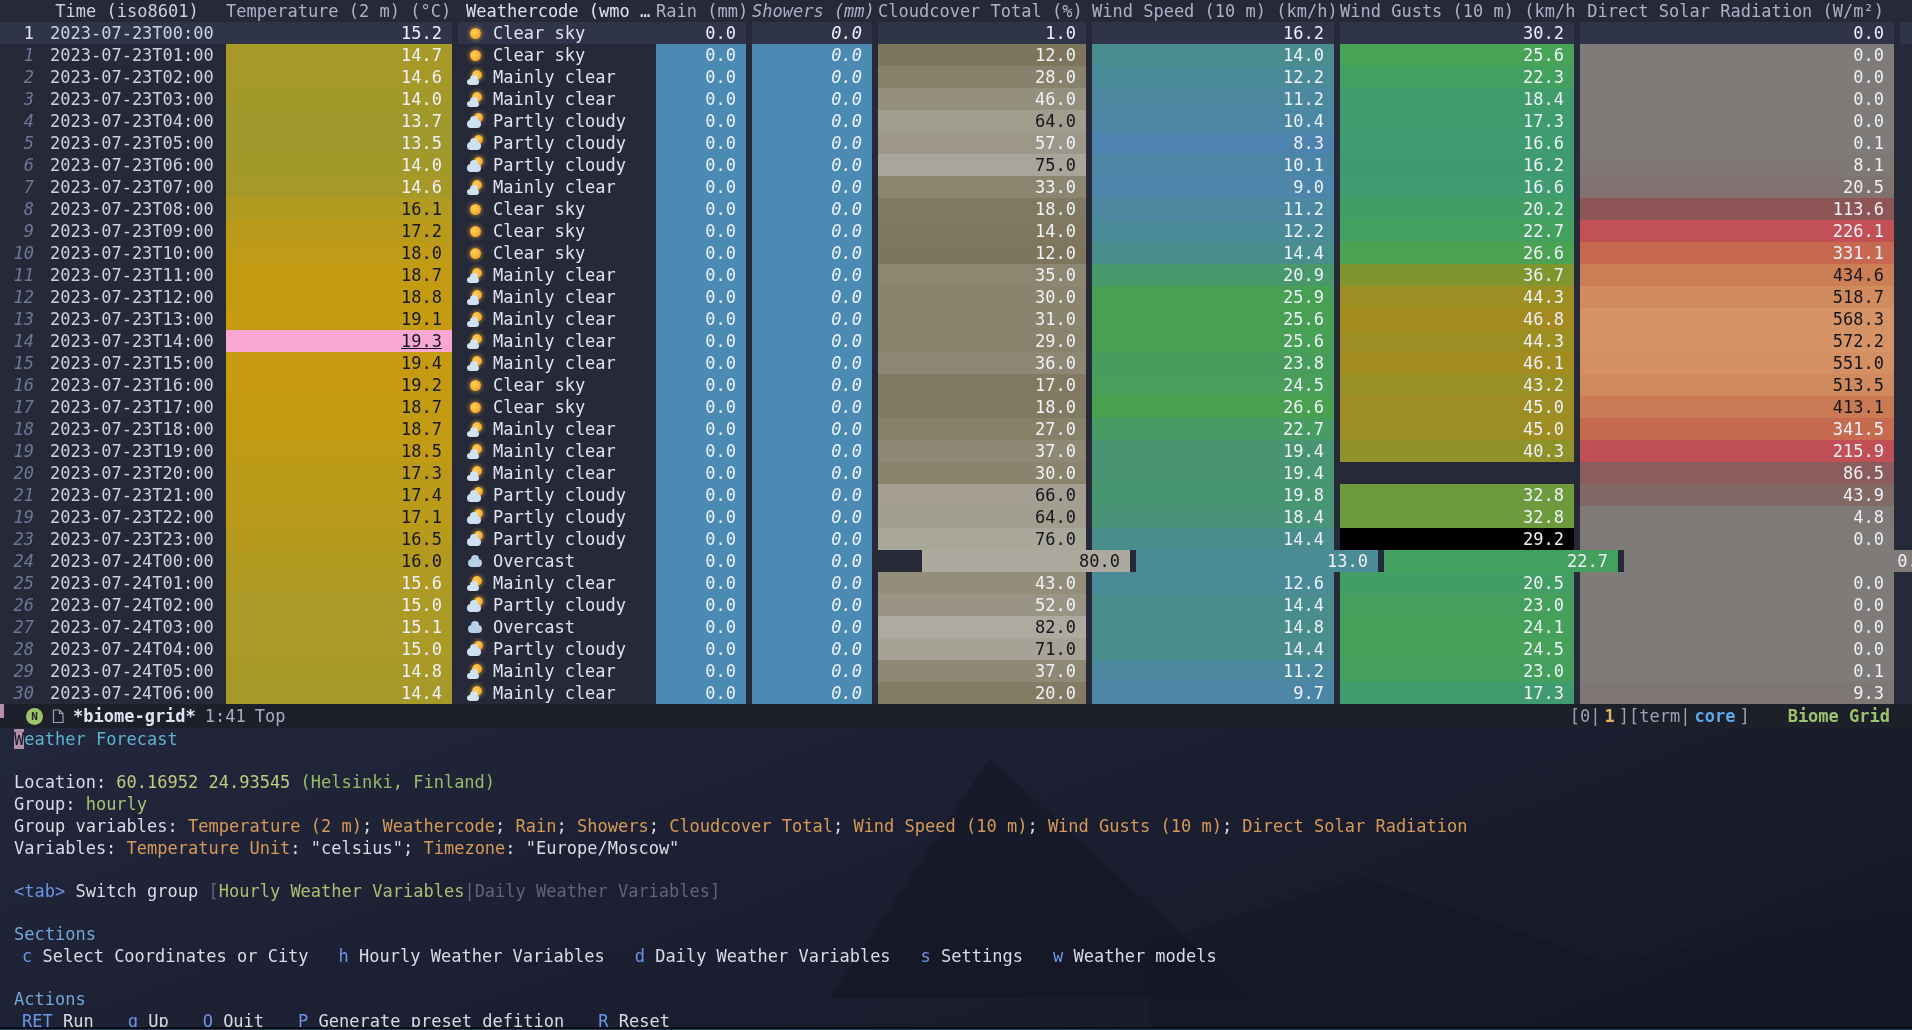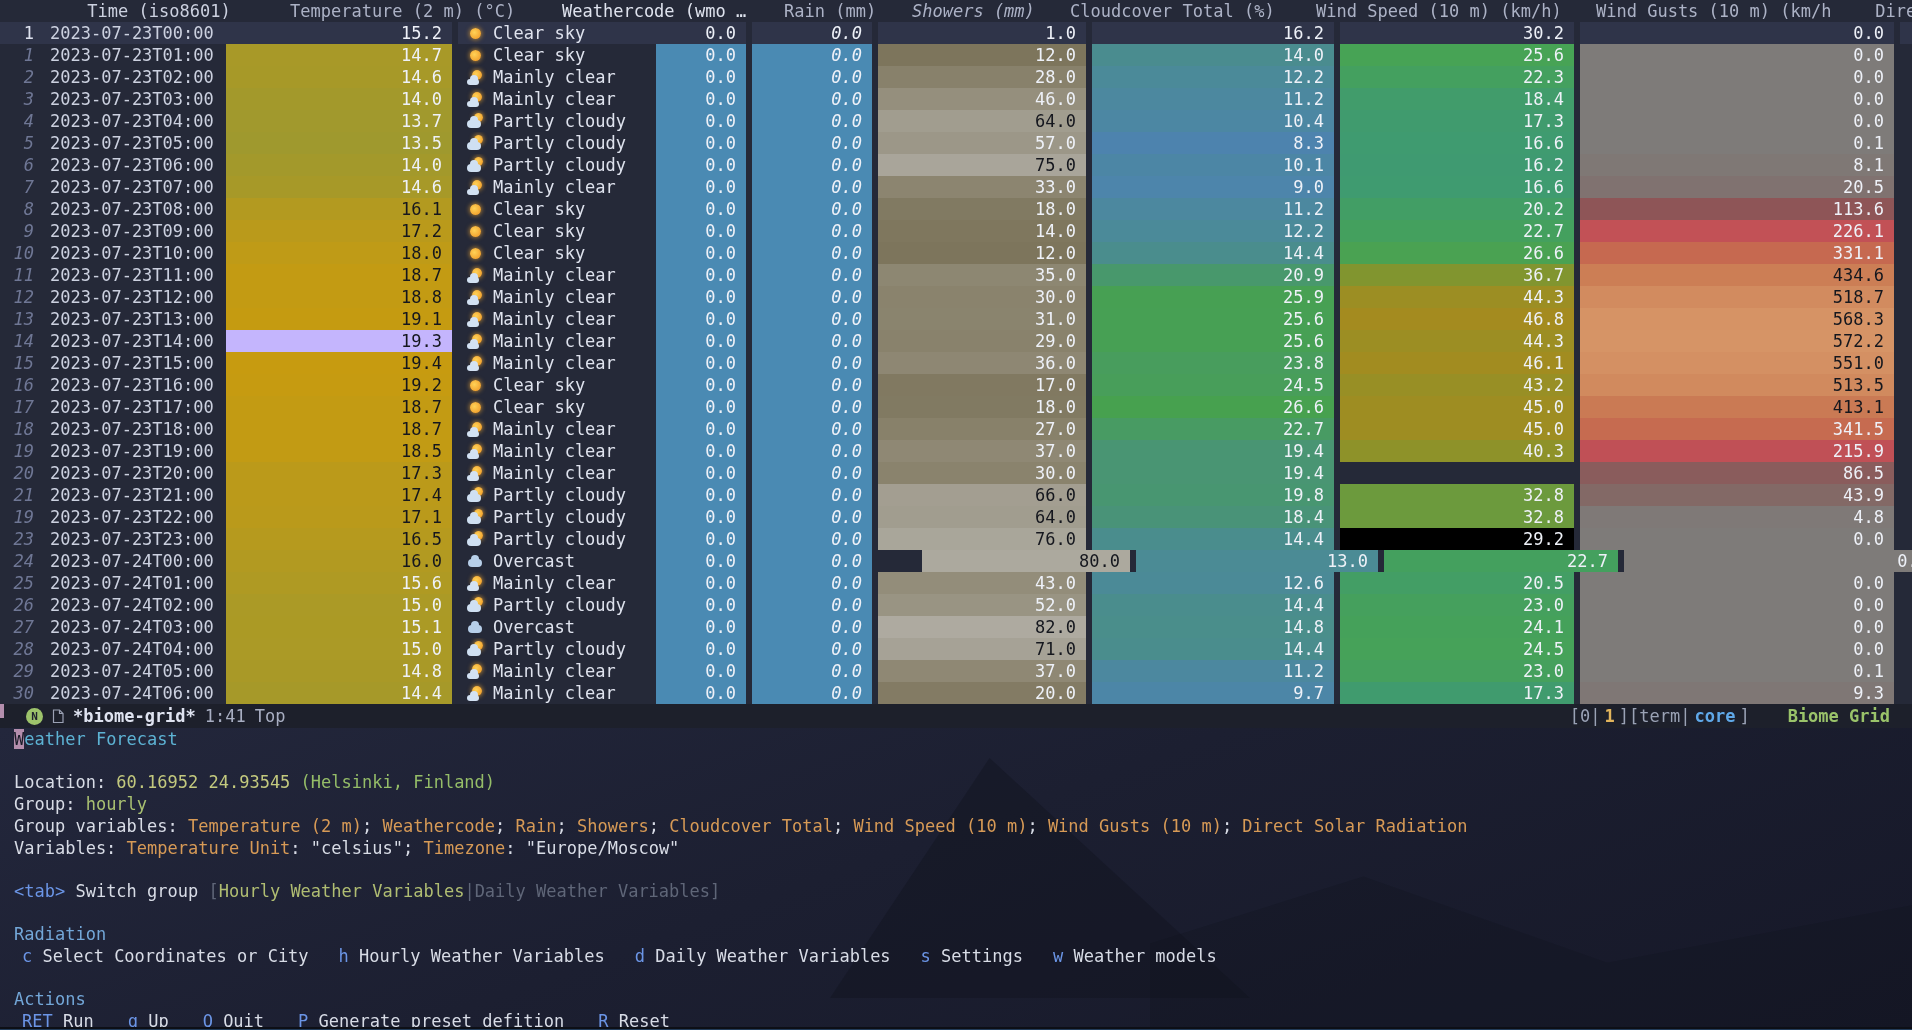--- a/index.html
+++ b/index.html
@@ -10,21 +10,21 @@
     color:#d6dbe8;
     font-size:17px;
     position:relative;
   }
   
   .grid { position:absolute; top:0; left:0; width:1912px; height:704px; background:#252938; }
   .trow { display:flex; height:22px; line-height:22px; white-space:nowrap; }
   .trow.cur { background:#2f3449; }
   .trow.cur .c-num { color:#dde1ee; font-style:normal; }
   .trow.cur .cell { background:transparent !important; color:#eef1f8 !important; }
-  .hrow { color:#acb2c6;gap:32px; }
+  .hrow { color:#acb2c6; }
   .c { flex:none; overflow:hidden; }
   .c-num   { width:44px;  text-align:right; padding-right:10px; color:#6f7795; font-style:italic; }
   .c-time  { width:182px; padding-left:6px; color:#ccd1e0; }
   .c-temp  { width:232px; text-align:right; }
   .c-wx    { width:198px; padding-left:8px; color:#dfe3ee; }
   .c-rain  { width:96px;  text-align:right; }
   .c-shw   { width:126px; text-align:right;font-style:italic; }
   .c-cc    { width:214px; text-align:right; }
   .c-ws    { width:248px; text-align:right; }
   .c-wg    { width:240px; text-align:right; }
@@ -268,21 +268,21 @@
     <span class="c c-rain cell" style="background: rgb(74, 138, 179);">0.0</span>
     <span class="c c-shw cell" style="background: rgb(74, 138, 179);">0.0</span>
     <span class="c c-cc cell" style="background: rgb(138, 132, 110); color: rgb(238, 241, 248);">31.0</span>
     <span class="c c-ws cell" style="background: rgb(71, 160, 84);">25.6</span>
     <span class="c c-wg cell" style="background: rgb(164, 139, 31);">46.8</span>
     <span class="c c-sr cell" style="background: rgb(214, 147, 101); color: rgb(21, 23, 30);">568.3</span>
   </div>
       <div class="trow">
     <span class="c c-num">14</span>
     <span class="c c-time">2023-07-23T14:00</span>
-    <span class="c c-temp cell" style="background: #c4b5fd; color: rgb(21, 23, 30);">19.3</span>
+    <span class="c c-temp cell" style="background: #f9a8d4; color: rgb(21, 23, 30); text-decoration: underline;">19.3</span>
     <span class="c c-wx"><span class="wi mainly"><span class="sun"></span><span class="cloud"></span></span><span class="wx-label">Mainly clear</span></span>
     <span class="c c-rain cell" style="background: rgb(74, 138, 179);">0.0</span>
     <span class="c c-shw cell" style="background: rgb(74, 138, 179);">0.0</span>
     <span class="c c-cc cell" style="background: rgb(137, 130, 108); color: rgb(238, 241, 248);">29.0</span>
     <span class="c c-ws cell" style="background: rgb(71, 160, 84);">25.6</span>
     <span class="c c-wg cell" style="background: rgb(156, 142, 35);">44.3</span>
     <span class="c c-sr cell" style="background: rgb(214, 148, 102); color: rgb(21, 23, 30);">572.2</span>
   </div>
       <div class="trow">
     <span class="c c-num">15</span>
@@ -507,21 +507,21 @@
 
   <div class="line"><span class="cursor-block">W</span><span class="title-cyan">eather Forecast</span></div>
   <div class="blank"></div>
   <div class="line"><span class="fg">Location: </span><span class="num-green">60.16952 24.93545</span><span class="fg">&nbsp;</span><span class="place-green">(Helsinki, Finland)</span></div>
   <div class="line"><span class="fg">Group: </span><span class="val-green">hourly</span></div>
   <div class="line"><span class="fg">Group variables: </span><span id="gvars"><span class="orange">Temperature (2 m)</span><span class="fg">; </span><span class="orange">Weathercode</span><span class="fg">; </span><span class="orange">Rain</span><span class="fg">; </span><span class="orange">Showers</span><span class="fg">; </span><span class="orange">Cloudcover Total</span><span class="fg">; </span><span class="orange">Wind Speed (10 m)</span><span class="fg">; </span><span class="orange">Wind Gusts (10 m)</span><span class="fg">; </span><span class="orange">Direct Solar Radiation</span></span></div>
   <div class="line"><span class="fg">Variables: </span><span id="vars"><span class="orange">Temperature Unit</span><span class="fg">: </span><span class="fg">"celsius"</span><span class="fg">; </span><span class="orange">Timezone</span><span class="fg">: </span><span class="fg">"Europe/Moscow"</span></span></div>
   <div class="blank"></div>
   <div class="line"><span class="key-blue">&lt;tab&gt;</span><span class="fg"> Switch group </span><span class="gray">[</span><span class="opt-active">Hourly Weather Variables</span><span class="gray">|</span><span class="gray">Daily Weather Variables</span><span class="gray">]</span></div>
   <div class="blank"></div>
-  <div class="line head-blue">Radiation</div>
+  <div class="line head-blue">Sections</div>
   <div class="line sec-items" style="padding-left:22px" id="sec-items">
       <span class="sec-item"><span class="key-blue">c</span><span class="fg"> Select Coordinates or City</span></span>
       <span class="sec-item"><span class="key-blue">h</span><span class="fg"> Hourly Weather Variables</span></span>
       <span class="sec-item"><span class="key-blue">d</span><span class="fg"> Daily Weather Variables</span></span>
       <span class="sec-item"><span class="key-blue">s</span><span class="fg"> Settings</span></span>
       <span class="sec-item"><span class="key-blue">w</span><span class="fg"> Weather models</span></span>
     </div>
   <div class="blank"></div>
   <div class="line head-blue">Actions</div>
   <div class="line act-items" style="padding-left:22px" id="act-items">

